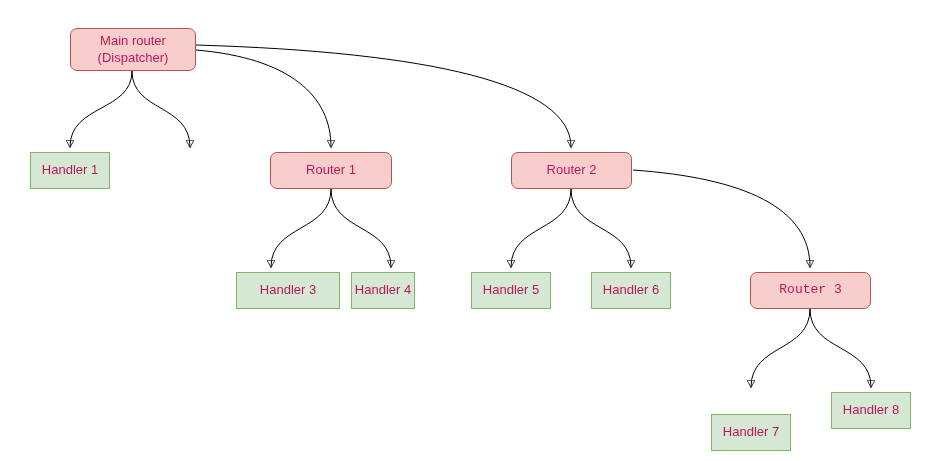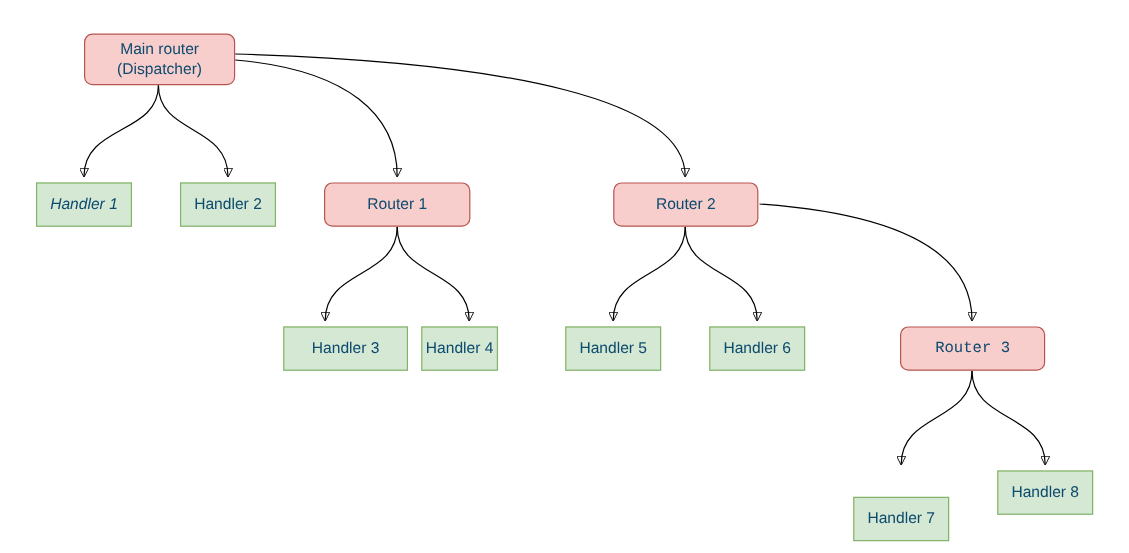--- a/index.html
+++ b/index.html
@@ -9,21 +9,21 @@
     background:#ffffff;
     font-family:"Liberation Sans","DejaVu Sans",sans-serif;
     overflow:hidden;
   }
   .edges{position:absolute;left:0;top:0;width:941px;height:461px;}
   .edges path{stroke:#000000;stroke-width:1;fill:none;}
   .node{
     position:absolute;
     display:flex;align-items:center;justify-content:center;
     text-align:center;
-    font-size:13px;line-height:1.25;color:#0c4a6e;
+    font-size:13px;line-height:1.25;color:#be185d;
     box-sizing:border-box;
     white-space:pre-line;
   }
   .router{
     background:#f8cecc;
     border:1px solid #b85450;
     border-radius:7px;
   }
   .handler{
     background:#d5e8d4;
@@ -50,23 +50,22 @@
     <path d="M571,189 C571,232 511,224 511,267" marker-end="url(#arrow)"></path>
     <path d="M571,189 C571,232 631,224 631,267" marker-end="url(#arrow)"></path>
     <path d="M633,170 C745,178 810,208 810,267" marker-end="url(#arrow)"></path>
     <path d="M810,309 C810,352 751,344 751,387" marker-end="url(#arrow)"></path>
     <path d="M810,309 C810,352 871,344 871,387" marker-end="url(#arrow)"></path>
   </svg>
 
   <div class="node router" style="left:70px;top:28px;width:126px;height:43px;">Main router
 (Dispatcher)</div>
 
-  <div class="node handler" style="left:30px;top:152px;width:80px;height:37px;font-style:italic;">Handler 1</div>
+  <div class="node handler" style="left:30px;top:152px;width:80px;height:37px;">Handler 1</div>
 
-  <div class="node handler" style="left:150px;top:152px;width:80px;height:37px;">Handler 2</div>
 
   <div class="node router" style="left:270px;top:152px;width:122px;height:37px;">Router 1</div>
 
   <div class="node router" style="left:511px;top:152px;width:121px;height:37px;">Router 2</div>
 
   <div class="node handler" style="left:236px;top:272px;width:104px;height:37px;">Handler 3</div>
 
   <div class="node handler" style="left:351px;top:272px;width:64px;height:37px;">Handler 4</div>
 
   <div class="node handler" style="left:471px;top:272px;width:80px;height:37px;">Handler 5</div>

